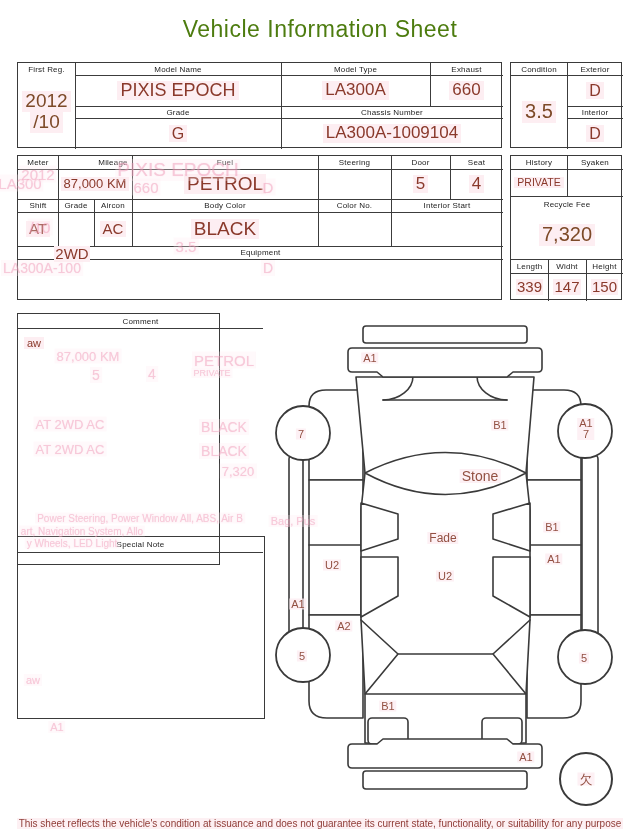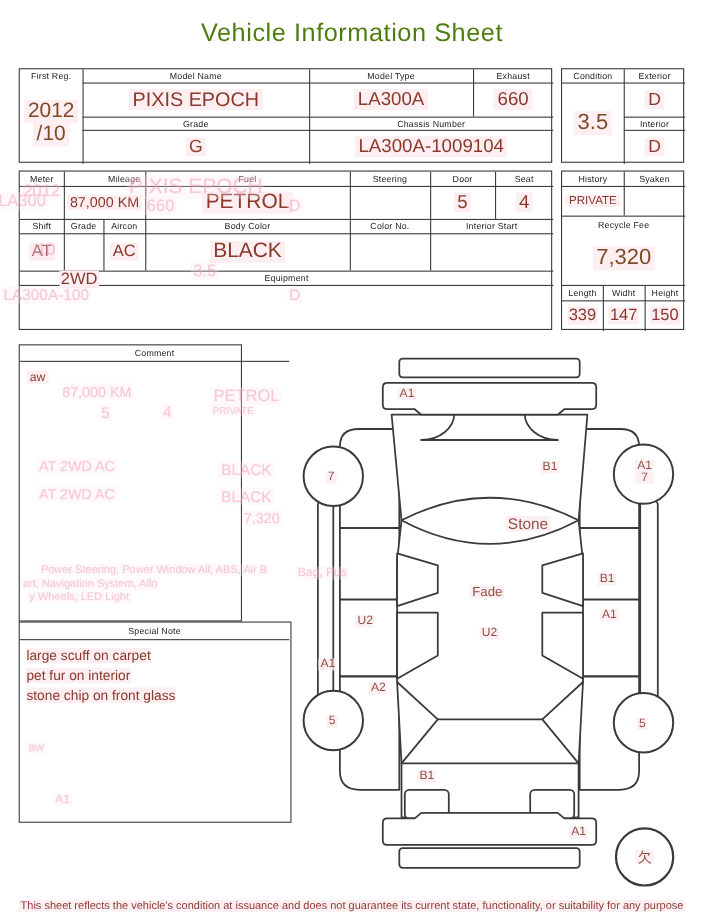--- a/index.html
+++ b/index.html
@@ -199,28 +199,23 @@
   </div>
 
   <div class="box" style="left:17px;top:313px;width:203px;height:252px;">
     <div class="lnh" style="left:0;top:14px;width:245px;"></div>
     <div class="cell hdr" style="left:0;top:0;width:245px;height:14px;">Comment</div>
     <div style="position:absolute;left:6px;top:19px;right:4px;">
       <span class="val hl" style="font-size:11px;">aw</span>
     </div>
   </div>
 
-  <div class="box" style="left:17px;top:565px;width:248px;height:183px;">
+  <div class="box" style="left:17px;top:536px;width:248px;height:183px;">
     <div class="lnh" style="left:0;top:15px;width:245px;"></div>
     <div class="cell hdr" style="left:0;top:0;width:245px;height:15px;">Special Note</div>
-    <div style="position:absolute;left:6px;top:21px;right:4px;">
-      <span class="val notes" style="font-size:12.5px;line-height:1.3;background:#fdeef2;">large scuff on carpet
-pet fur on interior
-stone chip on front glass</span>
-    </div>
   </div>
 
   <div id="diagram">
     <svg width="366" height="500" viewBox="0 0 366 500">
       <g stroke="#3a3a3a" stroke-width="1.6" fill="#ffffff" stroke-linejoin="round" stroke-linecap="round">
 
         <rect x="19" y="145" width="14" height="185" rx="4"></rect>
         <rect x="312" y="145" width="16" height="185" rx="4"></rect>
 
         <path d="M93,170 H39 V96 Q39,80 56,80 H93 Z"></path>

